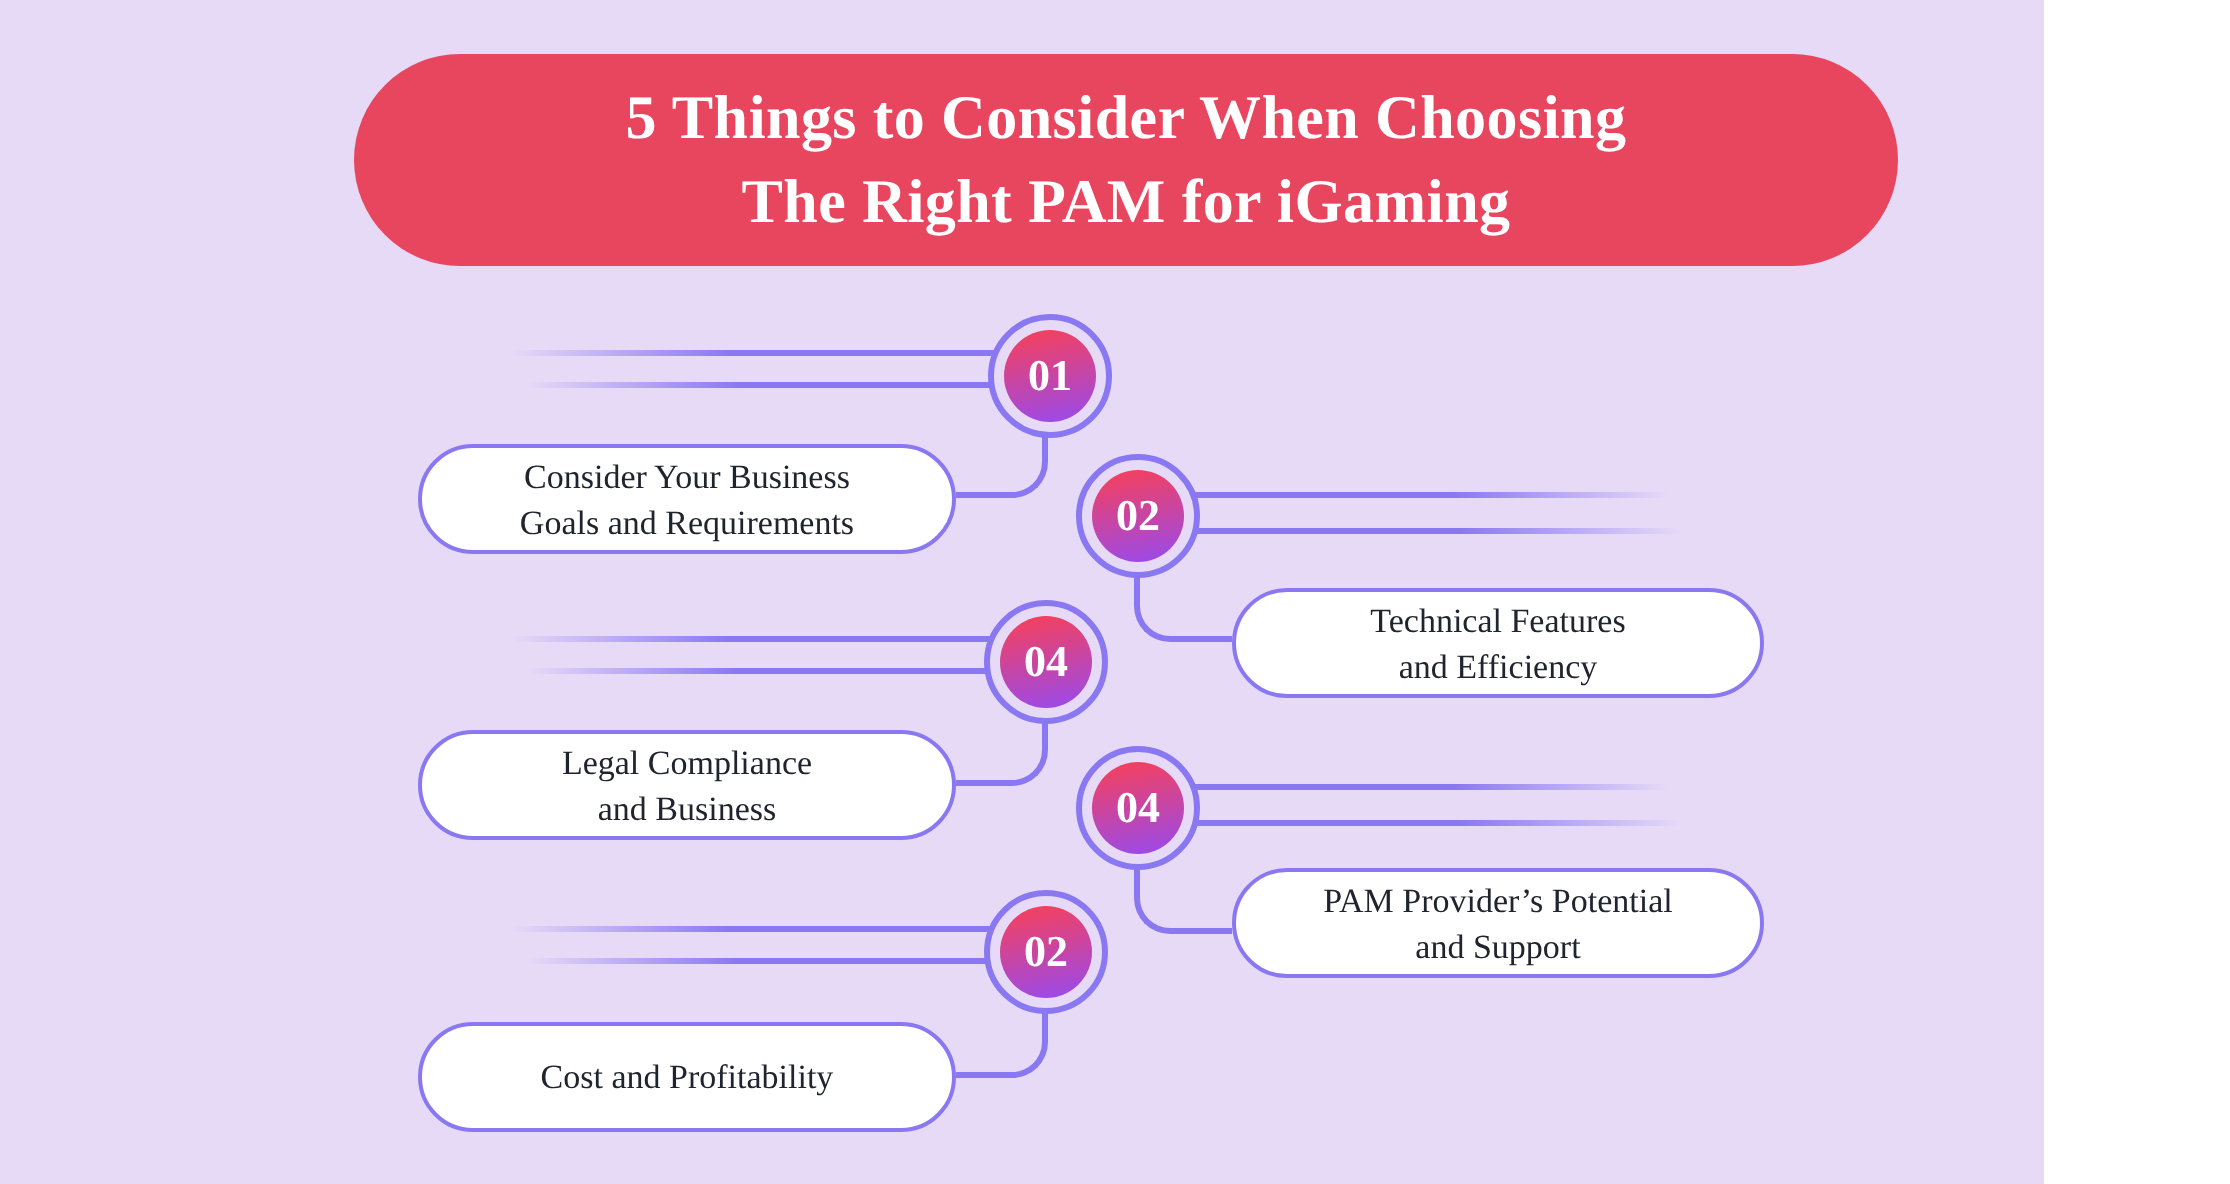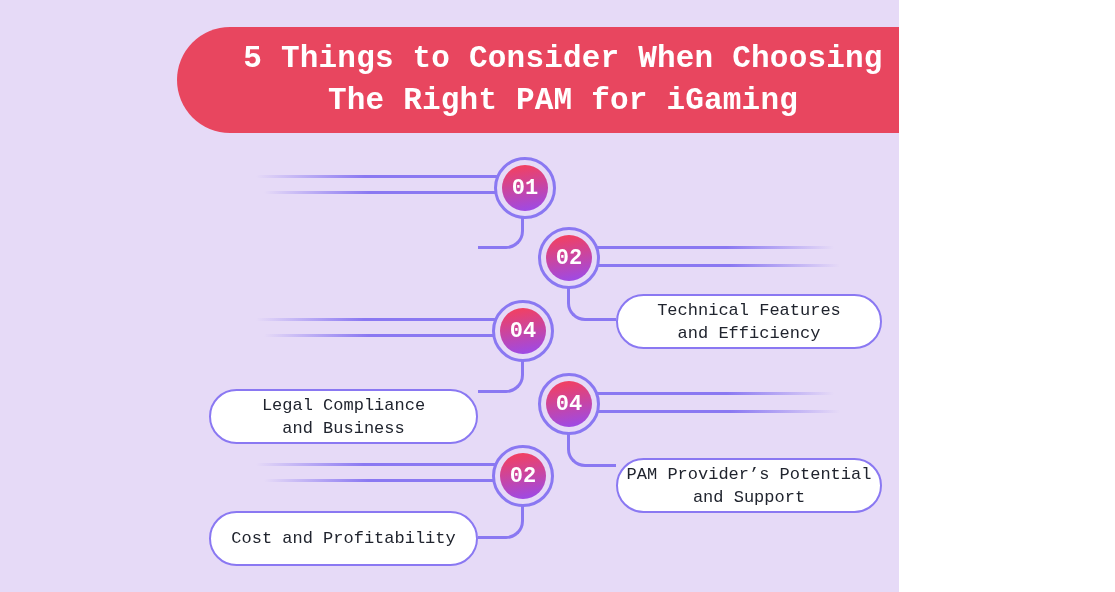--- a/index.html
+++ b/index.html
@@ -1,20 +1,20 @@
 <!DOCTYPE html>
 <html style="--page-background: #E6DAF7; --banner-background: #E8465F; --accent-violet: #8A78F2; --circle-gradient-top: #F4405E; --circle-gradient-bottom: #9C4AE8; --box-background: #FFFFFF; --title-text: #FFFFFF; --label-text: #20242E;"><head>
 <meta charset="utf-8">
 <style>
   html,body { margin:0; padding:0; }
   .canvas {
     position:relative;
-    width:899px; height:592px;
+    width:1022px; height:592px;
     background: var(--page-background, #E6DAF7);
-    font-family:Liberation Mono, monospace;
+    font-family:Liberation Serif, serif;
     overflow:hidden;
   }
   .banner {
     position:absolute; left:177px; top:27px;
     width:772px; height:106px;
     background: var(--banner-background, #E8465F);
     border-radius:53px;
     display:flex; flex-direction:column; justify-content:center; align-items:center;
     z-index:4;
   }
@@ -75,50 +75,54 @@
     <div class="banner-line">5 Things to Consider When Choosing</div>
     <div class="banner-line">The Right PAM for iGaming</div>
   </div>
 
   <div class="speedline fade-left" style="left:256px; top:175px; width:242px;"></div>
   <div class="speedline fade-left" style="left:264px; top:191px; width:234px;"></div>
   <div class="connector elbow-left" style="left:478px; top:217px; width:46px; height:32px;"></div>
   <div class="node" style="left:494px; top:157px;">
     <div class="node-inner">01</div>
   </div>
+  <div class="label-box" style="left:209px; top:222px; width:269px; height:55px;">
+    <div class="label-line">Consider Your Business</div>
+    <div class="label-line">Goals and Requirements</div>
+  </div>
 
   <div class="speedline fade-right" style="left:596px; top:246px; width:238px;"></div>
   <div class="speedline fade-right" style="left:596px; top:264px; width:244px;"></div>
   <div class="connector elbow-right" style="left:567px; top:287px; width:49px; height:34px;"></div>
   <div class="node" style="left:538px; top:227px;text-align:right;">
     <div class="node-inner">02</div>
   </div>
   <div class="label-box" style="left:616px; top:294px; width:266px; height:55px;">
     <div class="label-line">Technical Features</div>
     <div class="label-line">and Efficiency</div>
   </div>
 
   <div class="speedline fade-left" style="left:256px; top:318px; width:240px;"></div>
   <div class="speedline fade-left" style="left:264px; top:334px; width:232px;"></div>
   <div class="connector elbow-left" style="left:478px; top:360px; width:46px; height:33px;"></div>
   <div class="node" style="left:492px; top:300px;">
     <div class="node-inner">04</div>
   </div>
-  <div class="label-box" style="left:209px; top:365px; width:269px; height:55px;margin-top:24px;">
+  <div class="label-box" style="left:209px; top:365px; width:269px; height:55px;">
     <div class="label-line">Legal Compliance</div>
     <div class="label-line">and Business</div>
   </div>
 
   <div class="speedline fade-right" style="left:596px; top:392px; width:238px;"></div>
   <div class="speedline fade-right" style="left:596px; top:410px; width:244px;"></div>
   <div class="connector elbow-right" style="left:567px; top:433px; width:49px; height:34px;"></div>
   <div class="node" style="left:538px; top:373px;">
     <div class="node-inner">04</div>
   </div>
-  <div class="label-box" style="left:616px; top:458px; width:266px; height:55px;">
+  <div class="label-box" style="left:616px; top:434px; width:266px; height:55px;">
     <div class="label-line">PAM Provider’s Potential</div>
     <div class="label-line">and Support</div>
   </div>
 
   <div class="speedline fade-left" style="left:256px; top:463px; width:240px;"></div>
   <div class="speedline fade-left" style="left:264px; top:479px; width:232px;"></div>
   <div class="connector elbow-left" style="left:478px; top:505px; width:46px; height:34px;"></div>
   <div class="node" style="left:492px; top:445px;">
     <div class="node-inner">02</div>
   </div>

